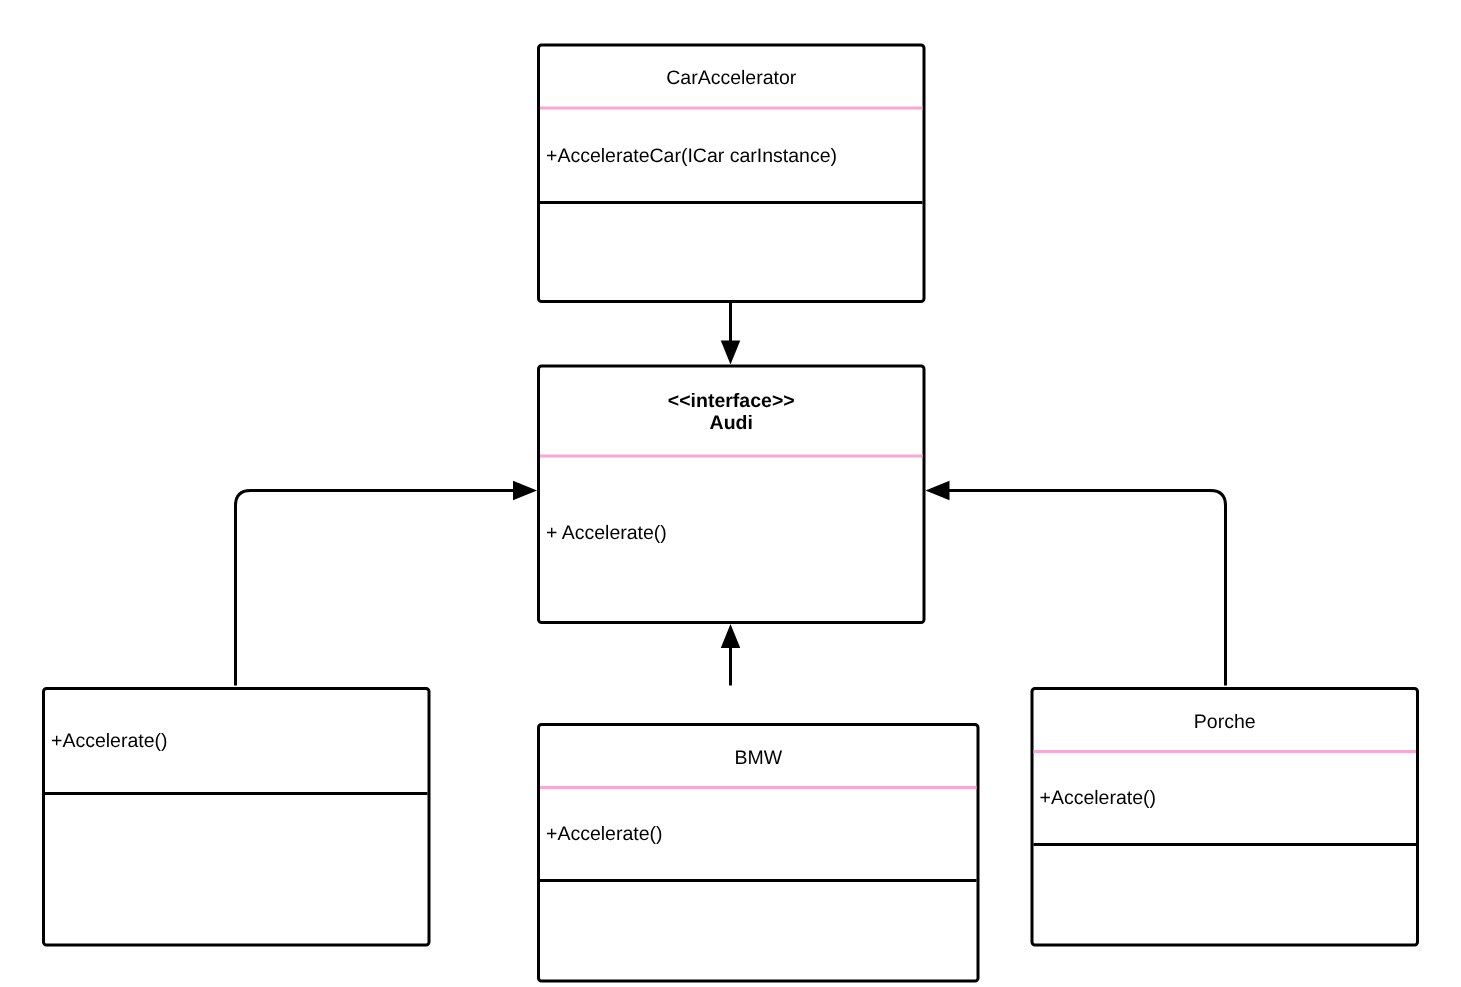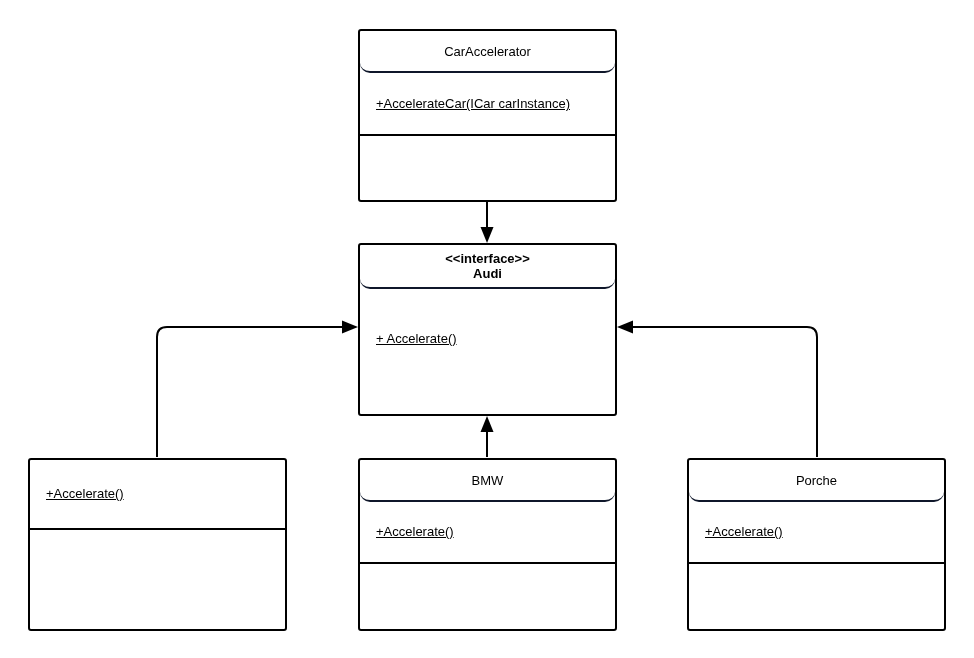--- a/index.html
+++ b/index.html
@@ -18,61 +18,59 @@
     position:absolute;
     box-sizing:border-box;
     background:#ffffff;
     border:2px solid #000000;
     border-radius:3px;
     display:flex;
     flex-direction:column;
   }
   .uml-header{
     box-sizing:border-box;
-    border-bottom:2px solid #0f172a;
+    border-bottom:2px solid #f9a8d4;
     display:flex;
     flex-direction:column;
     align-items:center;
     justify-content:center;
     text-align:center;
     font-size:13px;
     line-height:15px;
     padding:20px 4px;
-    border-radius:10px;
   }
   .uml-header.plain{font-weight:400;}
   .uml-header.iface{font-weight:700;}
   .uml-header .stereotype{display:block;}
   .uml-header .cname{display:block;}
 
   .uml-compartment{
     box-sizing:border-box;
     display:flex;
     align-items:center;
     font-size:13px;
     line-height:16px;
-    padding:0 16px;
+    padding:0 4px;
     overflow:hidden;
-    text-decoration:underline;
   }
   .uml-compartment.members{border-bottom:2px solid #000000;}
   .uml-compartment.empty{}
 
   
   #class-caraccelerator{left:358px;top:29px;width:259px;height:173px;}
   #class-caraccelerator .uml-header{height:26px;}
   #class-caraccelerator .members{height:71px;}
   #class-caraccelerator .empty{height:72px;}
 
   #class-icar{left:358px;top:243px;width:259px;height:173px;}
-  #class-icar .uml-header{height:44px;}
+  #class-icar .uml-header{height:60px;}
   #class-icar .members{height:100px;border-bottom:none;}
 
   #class-audi{left:28px;top:458px;width:259px;height:173px;}
-  #class-bmw{left:358px;top:458px;width:259px;height:173px;}
+  #class-bmw{left:358px;top:482px;width:295px;height:173px;}
   #class-porche{left:687px;top:458px;width:259px;height:173px;}
   #class-audi .uml-header,
   #class-bmw .uml-header,
   #class-porche .uml-header{height:26px;}
   #class-audi .members,
   #class-bmw .members,
   #class-porche .members{height:70px;}
   #class-audi .empty,
   #class-bmw .empty,
   #class-porche .empty{height:73px;}

